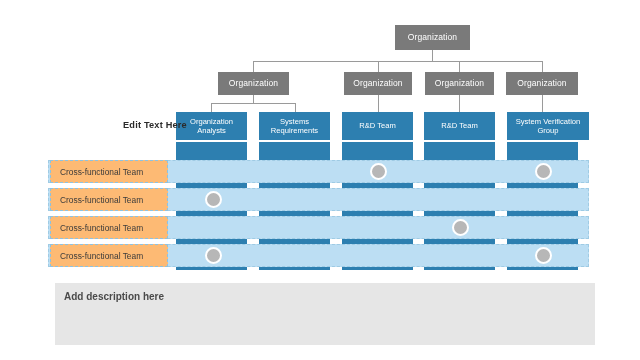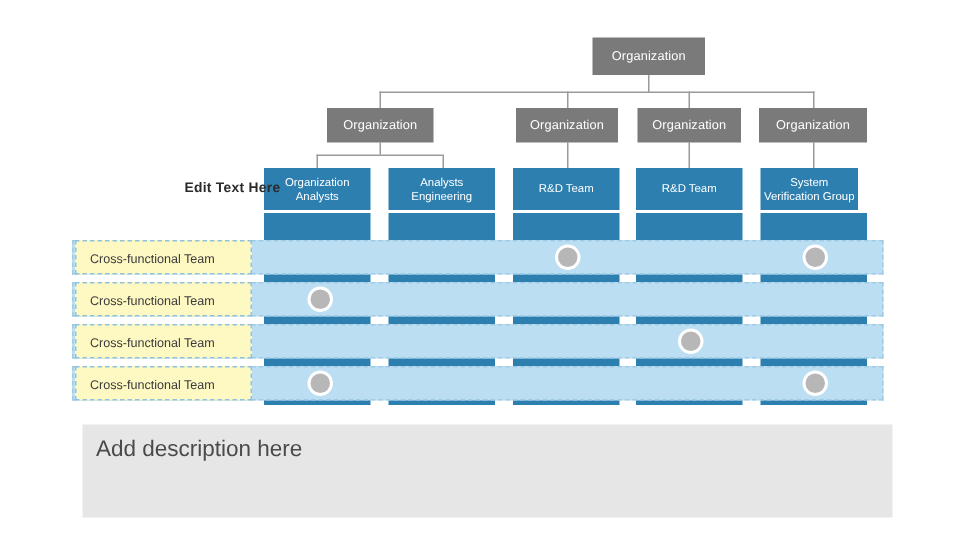--- a/index.html
+++ b/index.html
@@ -47,21 +47,21 @@
   }
   .rowstripe{
     position:absolute;
     background:#bcdef3;
     border:1px dashed #9fcbe4;
     box-sizing:border-box;
   }
 
   .rowlabel{
     position:absolute;
-    background:#fef9c3;
+    background:#fdba74;
     border:1px dashed #8ec2e0;
     box-sizing:border-box;
     display:flex;align-items:center;
     padding-left:9px;
     font-size:8.4px;
     color:#3b3b3b;
     z-index:6;
   }
 
   .node{
@@ -81,22 +81,23 @@
     color:#2b2b2b;
     letter-spacing:.2px;
   }
 
   .desc-panel{
     position:absolute;
     background:#e6e6e6;
   }
   .desc-text{
     position:absolute;
-    font-size:15px;
+    font-size:10px;
     color:#4a4a4a;
+    font-weight:bold;
   }
 </style>
 </head>
 <body>
 
 <div id="stage">
 
   <div class="conn v" style="left:432px;top:50px;height:12px;"></div>
   <div class="conn h" style="left:253px;top:61px;width:290px;"></div>
   <div class="conn v" style="left:253px;top:61px;height:11px;"></div>
@@ -114,24 +115,24 @@
   <div class="conn v" style="left:542px;top:95px;height:17px;"></div>
 
   <div class="org-box" style="left:395px;top:25px;width:75px;height:25px;">Organization</div>
 
   <div class="org-box" style="left:218px;top:72px;width:71px;height:23px;">Organization</div>
   <div class="org-box" style="left:344px;top:72px;width:68px;height:23px;">Organization</div>
   <div class="org-box" style="left:425px;top:72px;width:69px;height:23px;">Organization</div>
   <div class="org-box" style="left:506px;top:72px;width:72px;height:23px;">Organization</div>
 
   <div class="colhead" style="left:176px;top:112px;width:71px;height:28px;">Organization Analysts</div>
-  <div class="colhead" style="left:259px;top:112px;width:71px;height:28px;">Analysts Engineering</div>
+  <div class="colhead" style="left:259px;top:112px;width:71px;height:28px;">Systems Requirements</div>
   <div class="colhead" style="left:342px;top:112px;width:71px;height:28px;">R&amp;D Team</div>
   <div class="colhead" style="left:424px;top:112px;width:71px;height:28px;">R&amp;D Team</div>
-  <div class="colhead" style="left:507px;top:112px;width:65px;height:28px;">System Verification Group</div>
+  <div class="colhead" style="left:507px;top:112px;width:82px;height:28px;">System Verification Group</div>
 
   <div class="colband" style="left:176px;top:142px;width:71px;height:128px;"></div>
   <div class="colband" style="left:259px;top:142px;width:71px;height:128px;"></div>
   <div class="colband" style="left:342px;top:142px;width:71px;height:128px;"></div>
   <div class="colband" style="left:424px;top:142px;width:71px;height:128px;"></div>
   <div class="colband" style="left:507px;top:142px;width:71px;height:128px;"></div>
 
   <div class="rowstripe" style="left:48px;top:160px;width:541px;height:23px;"></div>
   <div class="rowstripe" style="left:48px;top:188px;width:541px;height:23px;"></div>
   <div class="rowstripe" style="left:48px;top:216px;width:541px;height:23px;"></div>

